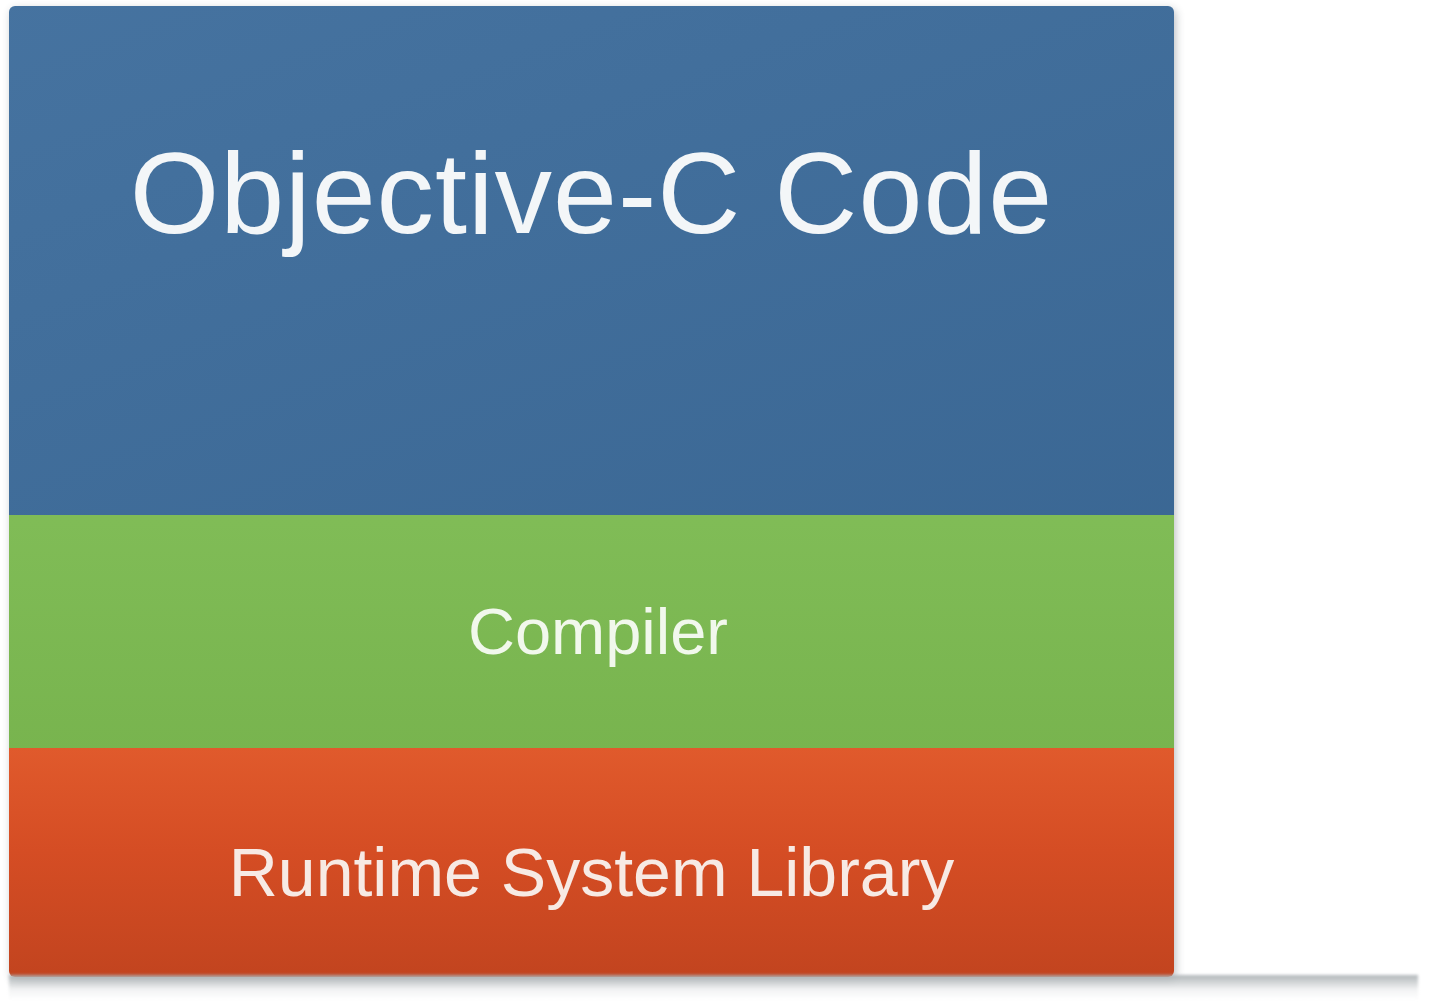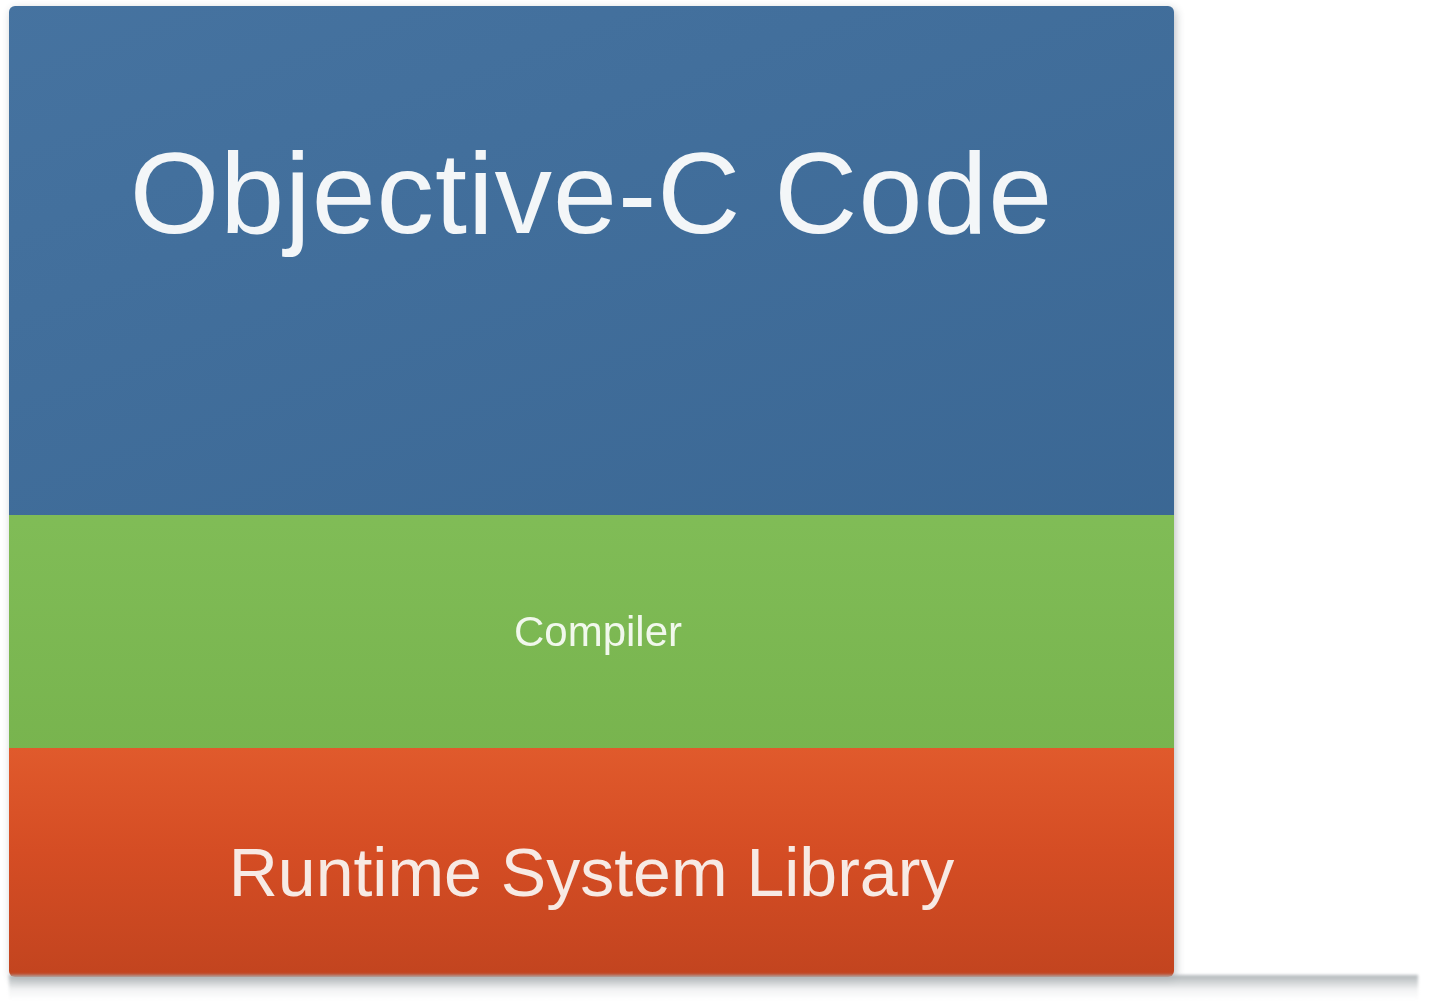--- a/index.html
+++ b/index.html
@@ -77,21 +77,21 @@
     color: #f3e5e1;
   }
   
   .layer-compiler {
     height: 233px;
     background: #7cba51;
     background-image: linear-gradient(180deg, rgba(255,255,255,0.03), rgba(0,0,0,0.03));
     display: flex;
     align-items: center;
     justify-content: center;
-    font-size: 42px;
+    font-size: 65px;
     font-weight: 300;
     color: #f1f8ec;
     padding-left: 13px;
   }
   
   .layer-runtime {
     height: 229px;
     background: linear-gradient(180deg, #e05a2c 0%, #d54d24 45%, #c2441f 100%);
     display: flex;
     align-items: center;

